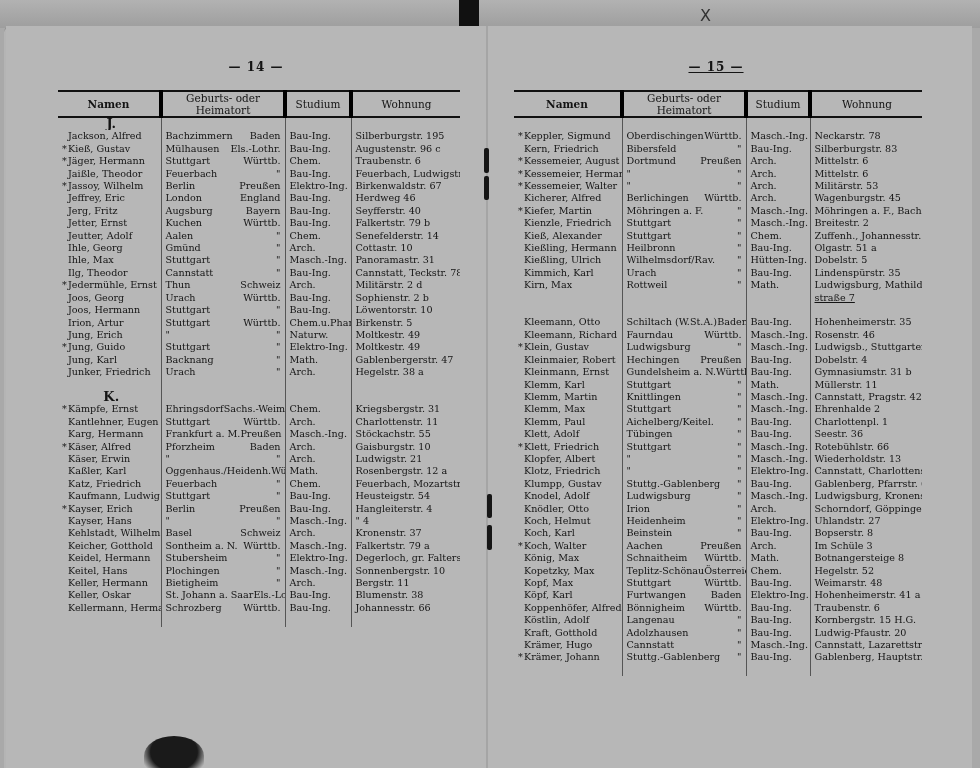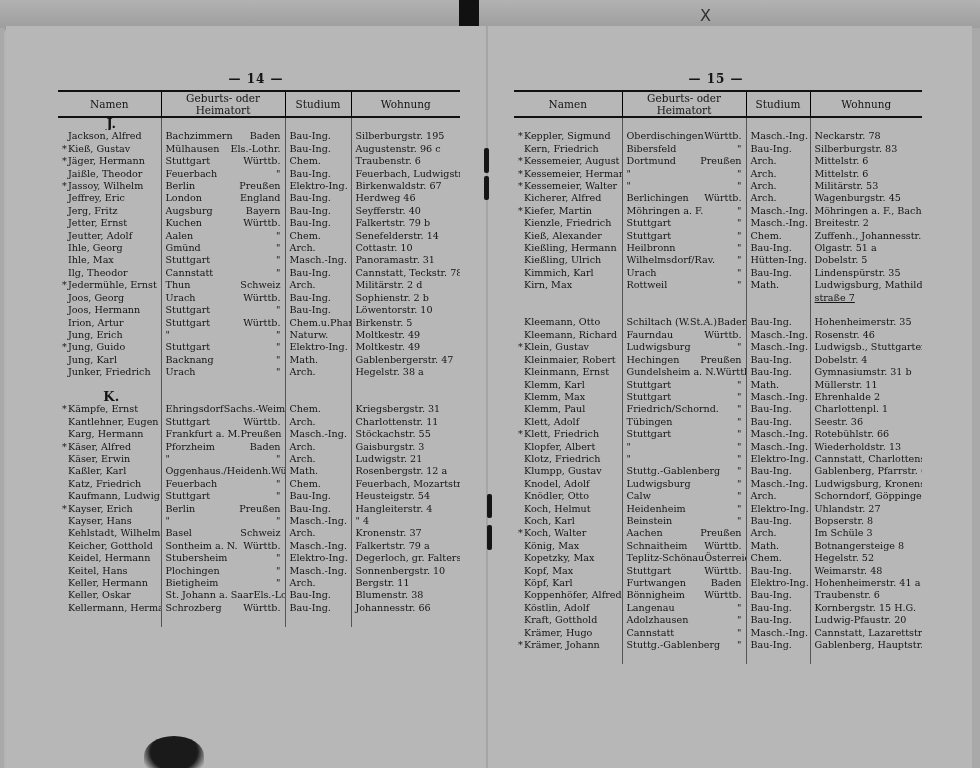--- a/index.html
+++ b/index.html
@@ -37,32 +37,32 @@
   }
   .staple {
     position: absolute; width: 5px; background: #151515; border-radius: 2px;
   }
   .blob {
     position: absolute; left: 144px; top: 736px; width: 60px; height: 40px;
     background: radial-gradient(ellipse at 50% 40%, #1a1a1a 55%, rgba(30,30,30,0.4) 70%, transparent 80%);
     border-radius: 50% 50% 0 0;
   }
   .page-number {
-    position: absolute; top: 72px; font-size: 12px; font-weight: bold; letter-spacing: 1px;
+    position: absolute; top: 60px; font-size: 12px; font-weight: bold; letter-spacing: 1px;
     text-align: center; width: 120px;
   }
   table.register {
     position: absolute; border-collapse: collapse; table-layout: fixed; font-size: 9.6px;
   }
   table.register th {
     font-weight: normal; font-size: 10.5px; height: 24px; padding: 0;
     border-top: 2px solid #111; border-bottom: 2px solid #111;
-    border-left: 1px solid #000000;
-  }
-  table.register th:first-child { border-left: none; }
+    border-left: 4px solid #000000;
+  }
+  table.register th:first-child { border-left: none; font-weight: bold; }
   table.register td {
     padding: 0 0 0 4px; height: 12.4px; line-height: 12.4px; white-space: nowrap; overflow: hidden;
     border-left: 1px solid #555; vertical-align: top;
   }
   table.register td:first-child { border-left: none; }
   td.c-place { padding-left: 4px; }
   .place-wrap { display: flex; justify-content: space-between; padding-right: 4px; }
   .section-letter td { font-weight: bold; font-size: 13px; text-align: center; height: 22px; line-height: 22px; }
   .spacer td { height: 14px; }
   .name-cell .star { display: inline-block; width: 6px; }
@@ -80,21 +80,21 @@
 <div class="page right"></div>
 <div class="gutter"></div>
 
 <div class="staple" style="left:484px;top:148px;height:25px;"></div>
 <div class="staple" style="left:484px;top:176px;height:24px;"></div>
 <div class="staple" style="left:487px;top:494px;height:24px;"></div>
 <div class="staple" style="left:487px;top:525px;height:25px;"></div>
 <div class="blob"></div>
 
 <div class="page-number" style="left:196px;">— 14 —</div>
-<div class="page-number" style="left:656px;">— 15 —</div>
+<div class="page-number" style="left:656px;text-decoration:underline;">— 15 —</div>
 
 <table class="register" id="left-table" style="left:58px;top:90px;width:402px;">
   <colgroup>
       <col style="width:103px">
       <col style="width:124px">
       <col style="width:66px">
       <col style="width:109px">
     </colgroup>
   <thead>
     <tr>
@@ -378,21 +378,21 @@
       </tr>
       <tr>
         <td class="name-cell"><span class="star">*</span><span>Käser, Alfred</span></td>
         <td class="c-place">
           <div class="place-wrap">
             <span>Pforzheim</span>
             <span>Baden</span>
           </div>
         </td>
         <td>Arch.</td>
-        <td>Gaisburgstr. 3</td>
+        <td>Gaisburgstr. 10</td>
       </tr>
       <tr>
         <td class="name-cell"><span class="star"></span><span>Käser, Erwin</span></td>
         <td class="c-place">
           <div class="place-wrap">
             <span>"</span>
             <span>"</span>
           </div>
         </td>
         <td>Arch.</td>
@@ -776,35 +776,46 @@
         <td class="c-place">
           <div class="place-wrap">
             <span>Stuttgart</span>
             <span>"</span>
           </div>
         </td>
         <td>Math.</td>
         <td>Müllerstr. 11</td>
       </tr>
       <tr>
+        <td class="name-cell"><span class="star"></span><span>Klemm, Martin</span></td>
+        <td class="c-place">
+          <div class="place-wrap">
+            <span>Knittlingen</span>
+            <span>"</span>
+          </div>
+        </td>
+        <td>Masch.-Ing.</td>
+        <td>Cannstatt, Pragstr. 42</td>
+      </tr>
+      <tr>
         <td class="name-cell"><span class="star"></span><span>Klemm, Max</span></td>
         <td class="c-place">
           <div class="place-wrap">
             <span>Stuttgart</span>
             <span>"</span>
           </div>
         </td>
         <td>Masch.-Ing.</td>
         <td>Ehrenhalde 2</td>
       </tr>
       <tr>
         <td class="name-cell"><span class="star"></span><span>Klemm, Paul</span></td>
         <td class="c-place">
           <div class="place-wrap">
-            <span>Friedrich/Schornd.</span>
+            <span>Aichelberg/Keitel.</span>
             <span>"</span>
           </div>
         </td>
         <td>Bau-Ing.</td>
         <td>Charlottenpl. 1</td>
       </tr>
       <tr>
         <td class="name-cell"><span class="star"></span><span>Klett, Adolf</span></td>
         <td class="c-place">
           <div class="place-wrap">
@@ -867,21 +878,21 @@
             <span>"</span>
           </div>
         </td>
         <td>Masch.-Ing.</td>
         <td>Ludwigsburg, Kronenstr. 13</td>
       </tr>
       <tr>
         <td class="name-cell"><span class="star"></span><span>Knödler, Otto</span></td>
         <td class="c-place">
           <div class="place-wrap">
-            <span>Calw</span>
+            <span>Irion</span>
             <span>"</span>
           </div>
         </td>
         <td>Arch.</td>
         <td>Schorndorf, Göppingerstr.</td>
       </tr>
       <tr>
         <td class="name-cell"><span class="star"></span><span>Koch, Helmut</span></td>
         <td class="c-place">
           <div class="place-wrap">

